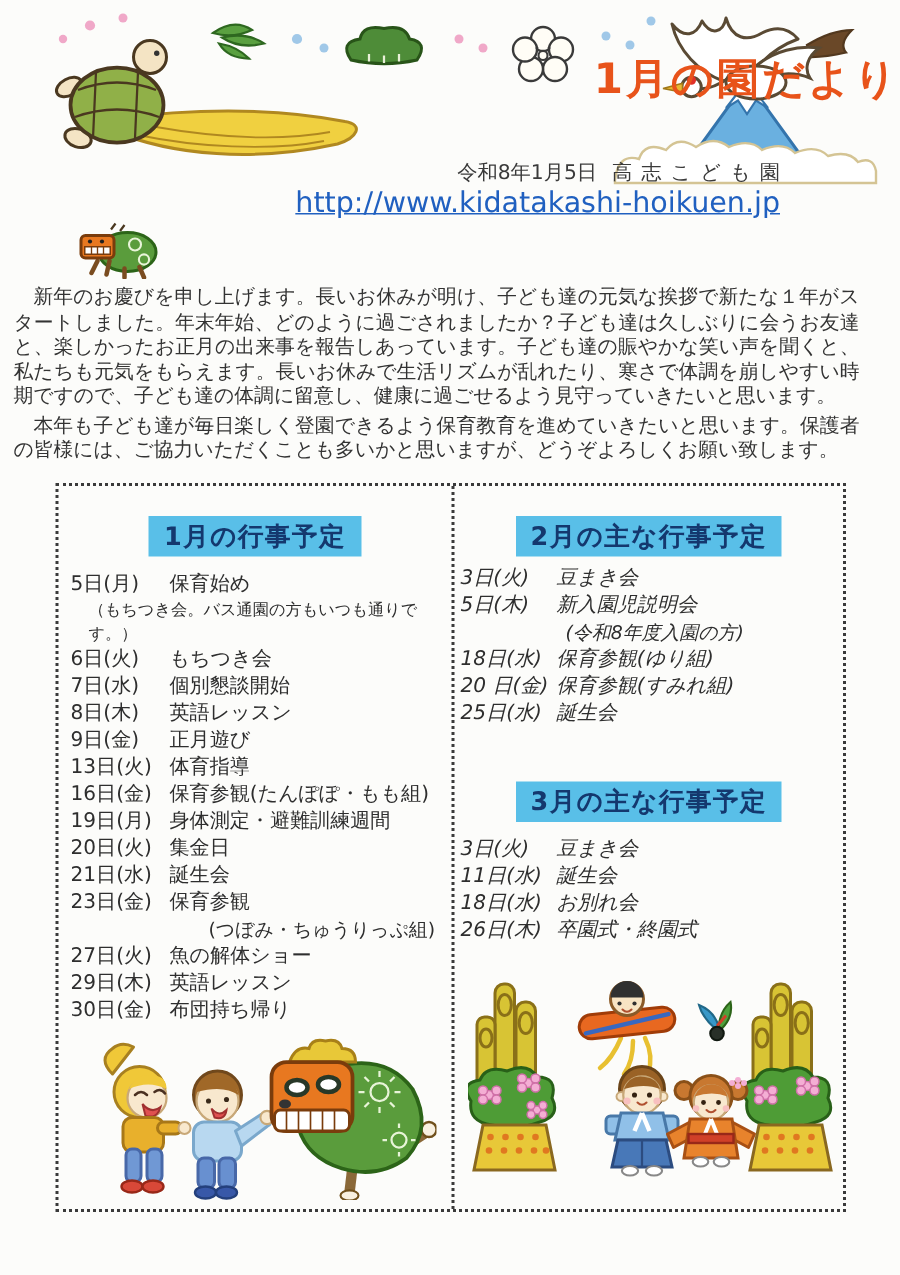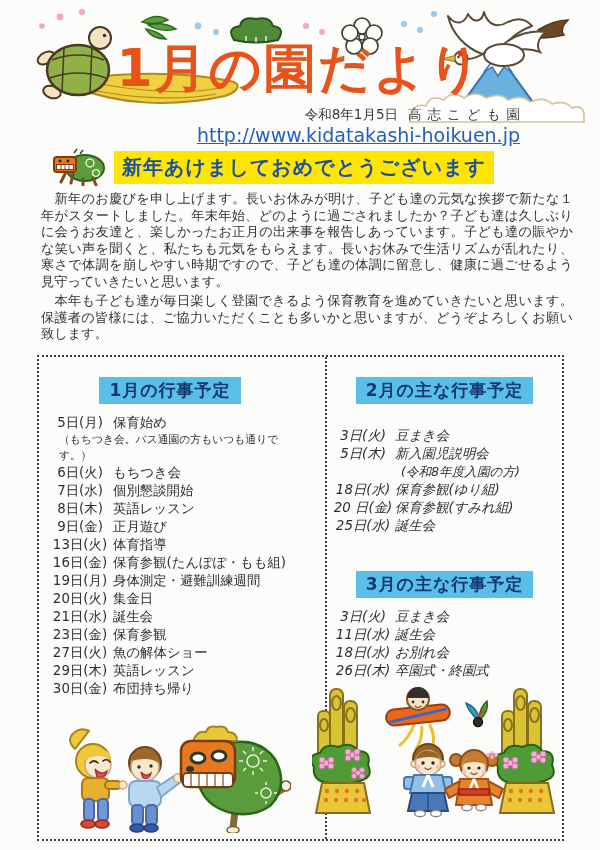--- a/index.html
+++ b/index.html
@@ -6,55 +6,55 @@
   body{
     width:600px;height:850px;position:relative;overflow:hidden;
     background:#fcfcfa;
     font-family:"DejaVu Sans","Liberation Sans",sans-serif;
     color:#2e2e2e;
   }
   
   .header{position:relative;height:146px;}
   .deco-svg{position:absolute;left:0;top:0;width:600px;height:146px;}
   .title{
-    position:absolute;left:0;right:0;top:34px;text-align:center;
-    font-size:52px;font-weight:bold;color:#e8531a;letter-spacing:2px;
+    position:absolute;left:0;right:0;top:34px;text-align:right;
+    font-size:28px;font-weight:bold;color:#e8531a;letter-spacing:2px;
   }
   .dateline{position:absolute;top:106px;right:74px;font-size:13.5px;color:#3a3a3a;white-space:nowrap;}
   .dateline .org{letter-spacing:6px;margin-left:10px;}
   .urlline{position:absolute;top:124px;right:80px;font-size:19px;}
   .urlline a{color:#2060c0;text-decoration:underline;}
   
   .greeting-bar{display:flex;align-items:center;margin:2px 0 0 52px;height:38px;}
   .greeting-icon{width:56px;height:38px;flex:none;}
   .greeting-text{
     margin-left:6px;background:#ffe600;color:#1b4fa0;
     font-size:20px;font-weight:bold;padding:3px 8px;letter-spacing:1px;white-space:nowrap;
   }
   
-  .bodytext{margin:5px 27px 0 41px;font-size:13.2px;line-height:1.25;text-align:justify;color:#333;}
+  .bodytext{margin:5px 27px 0 9px;font-size:13.2px;line-height:1.25;text-align:justify;color:#333;}
   .bodytext+.bodytext{margin-top:3px;}
   
   .sched-box{
     position:relative;margin:12px 0 0 37px;width:527px;height:486px;
-    border:2px dotted #3a3a3a;box-sizing:border-box;display:flex;gap:24px;
+    border:2px dotted #3a3a3a;box-sizing:border-box;display:flex;
   }
   .col-l{width:262px;position:relative;box-sizing:border-box;}
   .col-r{flex:1;border-left:2px dotted #3a3a3a;position:relative;box-sizing:border-box;}
   .sec-header{
     width:fit-content;background:#59bfe8;color:#14386e;
     font-weight:bold;font-size:17px;padding:2px 10px;letter-spacing:1px;
   }
   .col-l .sec-header{margin:20px auto 10px auto;}
-  .col-r .sec-header-feb{margin:20px auto 23px auto;}
+  .col-r .sec-header-feb{margin:20px auto 6px auto;}
   .col-r .sec-header-mar{margin:36px auto 10px auto;}
   .items{margin-left:8px;}
   .col-r .items{margin-left:4px;font-style:italic;}
   .row{display:flex;font-size:13.4px;line-height:18px;color:#2e2e2e;}
-  .row .day{width:66px;text-align:center;white-space:pre;flex:none;}
+  .row .day{width:66px;text-align:left;white-space:pre;flex:none;}
   .col-r .row .day{width:64px;}
   .row.note{font-size:10.8px;line-height:16px;padding-left:12px;}
   .row.note2{font-size:12.6px;padding-left:92px;}
   .col-r .row.note2{padding-left:70px;}
   .illus-left{position:absolute;left:14px;bottom:6px;width:238px;height:132px;}
   .illus-right{position:absolute;right:4px;bottom:6px;width:246px;height:150px;}
 </style>
 </head>
 <body>
 
@@ -137,21 +137,20 @@
     <ellipse cx="33" cy="20" rx="19" ry="13" fill="#5a9c3c" stroke="#2c6418" stroke-width="2"></ellipse>
     <circle cx="38" cy="15" r="4" fill="none" stroke="#e8f4d8" stroke-width="1.4"></circle>
     <circle cx="44" cy="25" r="3.4" fill="none" stroke="#e8f4d8" stroke-width="1.4"></circle>
     <path d="M13,26 l-4,8 M21,26 l-2,9 M31,31 l0,6 M41,30 l3,7" stroke="#7a4c20" stroke-width="3" stroke-linecap="round"></path>
     <rect x="2" y="9" width="22" height="15" rx="3" fill="#e87820" stroke="#7a3c0c" stroke-width="2"></rect>
     <rect x="4.5" y="16.5" width="17" height="5" fill="#ffffff" stroke="#7a3c0c" stroke-width="1"></rect>
     <path d="M9,16.5 v5 M13,16.5 v5 M17,16.5 v5" stroke="#7a3c0c" stroke-width="0.9"></path>
     <circle cx="8" cy="13" r="1.4" fill="#202020"></circle>
       <circle cx="16" cy="13" r="1.4" fill="#202020"></circle>
   </svg>
-  <span class="greeting-text">新年あけましておめでとうございます</span>
 </div>
 
 <p class="bodytext">　新年のお慶びを申し上げます。長いお休みが明け、子ども達の元気な挨拶で新たな１年がスタートしました。年末年始、どのように過ごされましたか？子ども達は久しぶりに会うお友達と、楽しかったお正月の出来事を報告しあっています。子ども達の賑やかな笑い声を聞くと、私たちも元気をもらえます。長いお休みで生活リズムが乱れたり、寒さで体調を崩しやすい時期ですので、子ども達の体調に留意し、健康に過ごせるよう見守っていきたいと思います。</p>
 <p class="bodytext">　本年も子ども達が毎日楽しく登園できるよう保育教育を進めていきたいと思います。保護者の皆様には、ご協力いただくことも多いかと思いますが、どうぞよろしくお願い致します。</p>
 
 <div class="sched-box">
 
   <div class="col-l">
     <div class="sec-header">1月の行事予定</div>
     <div class="items">
@@ -194,20 +193,23 @@
           <span class="day">20日(火)</span>
           <span class="ev">集金日</span>
         </div>
         <div class="row">
           <span class="day">21日(水)</span>
           <span class="ev">誕生会</span>
         </div>
         <div class="row">
           <span class="day">23日(金)</span>
           <span class="ev">保育参観</span>
+        </div>
+        <div class="row note2">
+          <span class="ev">(つぼみ・ちゅうりっぷ組)</span>
         </div>
         <div class="row">
           <span class="day">27日(火)</span>
           <span class="ev">魚の解体ショー</span>
         </div>
         <div class="row">
           <span class="day">29日(木)</span>
           <span class="ev">英語レッスン</span>
         </div>
         <div class="row">

